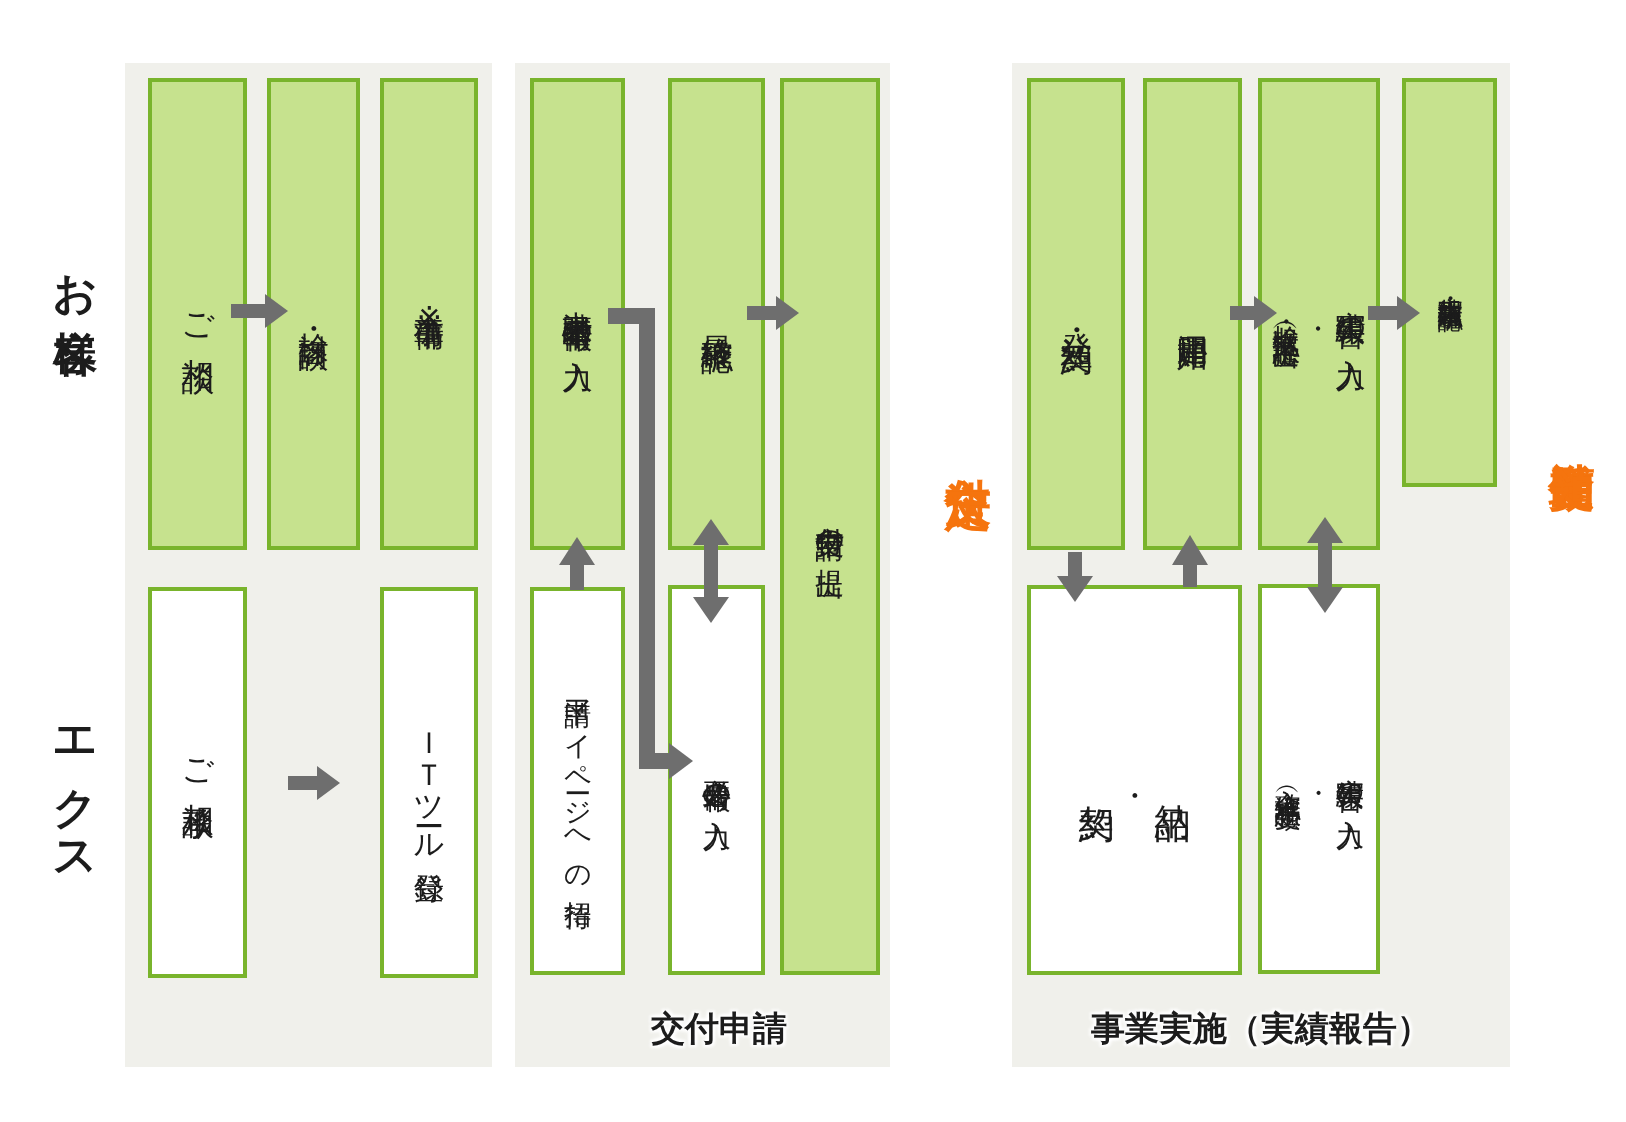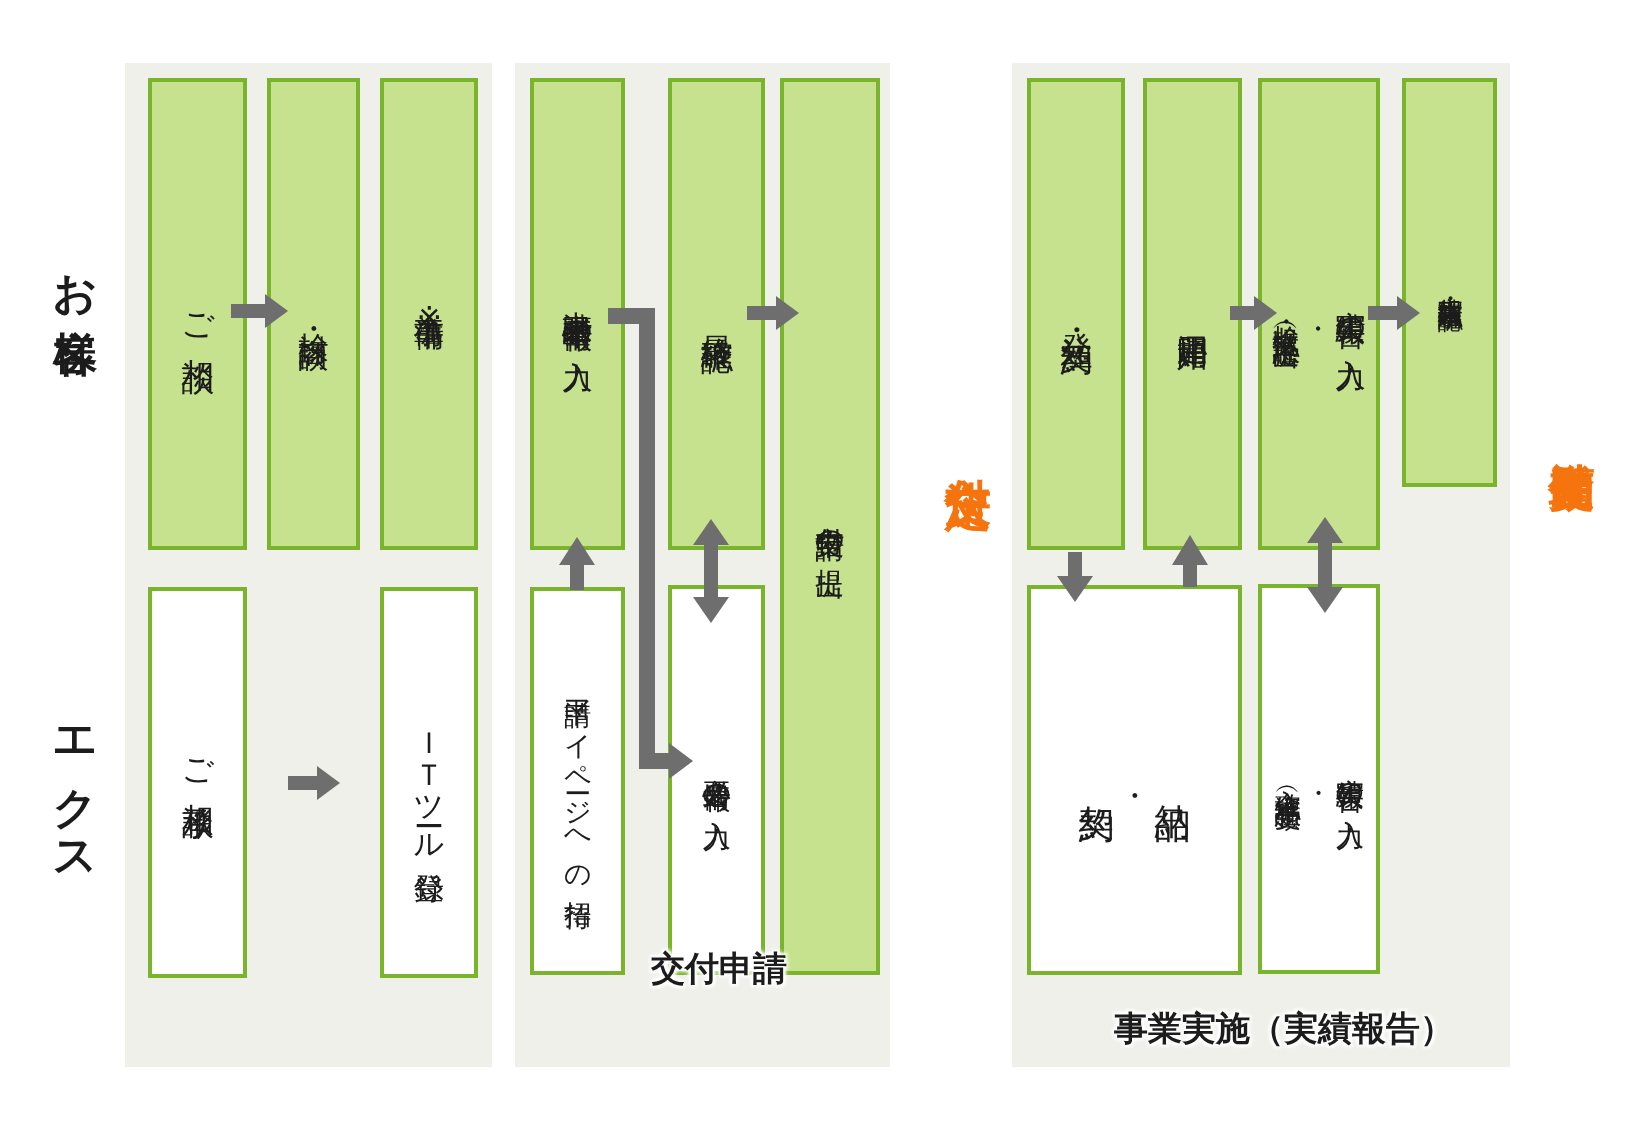--- a/index.html
+++ b/index.html
@@ -96,22 +96,22 @@
     <span class="vtext" style="font-size:36px;letter-spacing:4px;">契約</span>
     <span class="vtext" style="font-size:30px;">・</span>
     <span class="vtext" style="font-size:36px;letter-spacing:4px;">納品</span>
   </div>
   <div class="box white cols" style="left:1258px;top:584px;width:122px;height:390px;">
     <span class="vtext" style="font-size:26px;letter-spacing:2px;">入金確認（証憑受領）</span>
     <span class="vtext" style="font-size:26px;">・</span>
     <span class="vtext" style="font-size:28px;letter-spacing:2px;">実績報告の入力</span>
   </div>
 
-  <div class="phase-label" style="left:515px;top:946px;width:408px;">交付申請</div>
-  <div class="phase-label" style="left:1012px;top:1006px;width:498px;padding-left:23px;">事業実施（実績報告）</div>
+  <div class="phase-label" style="left:515px;top:1006px;width:408px;">交付申請</div>
+  <div class="phase-label" style="left:1012px;top:1006px;width:498px;">事業実施（実績報告）</div>
 
   <div class="milestone" style="left:944px;top:433px;">
     <span class="vtext" style="font-size:46px;letter-spacing:2px;color:var(--orange);">交付決定</span>
   </div>
   <div class="milestone" style="left:1548px;top:415px;">
     <span class="vtext" style="font-size:46px;letter-spacing:1px;color:var(--orange);">補助金受領</span>
   </div>
 
   <svg class="overlay" width="1626" height="1122" viewBox="0 0 1626 1122">
     <g>

